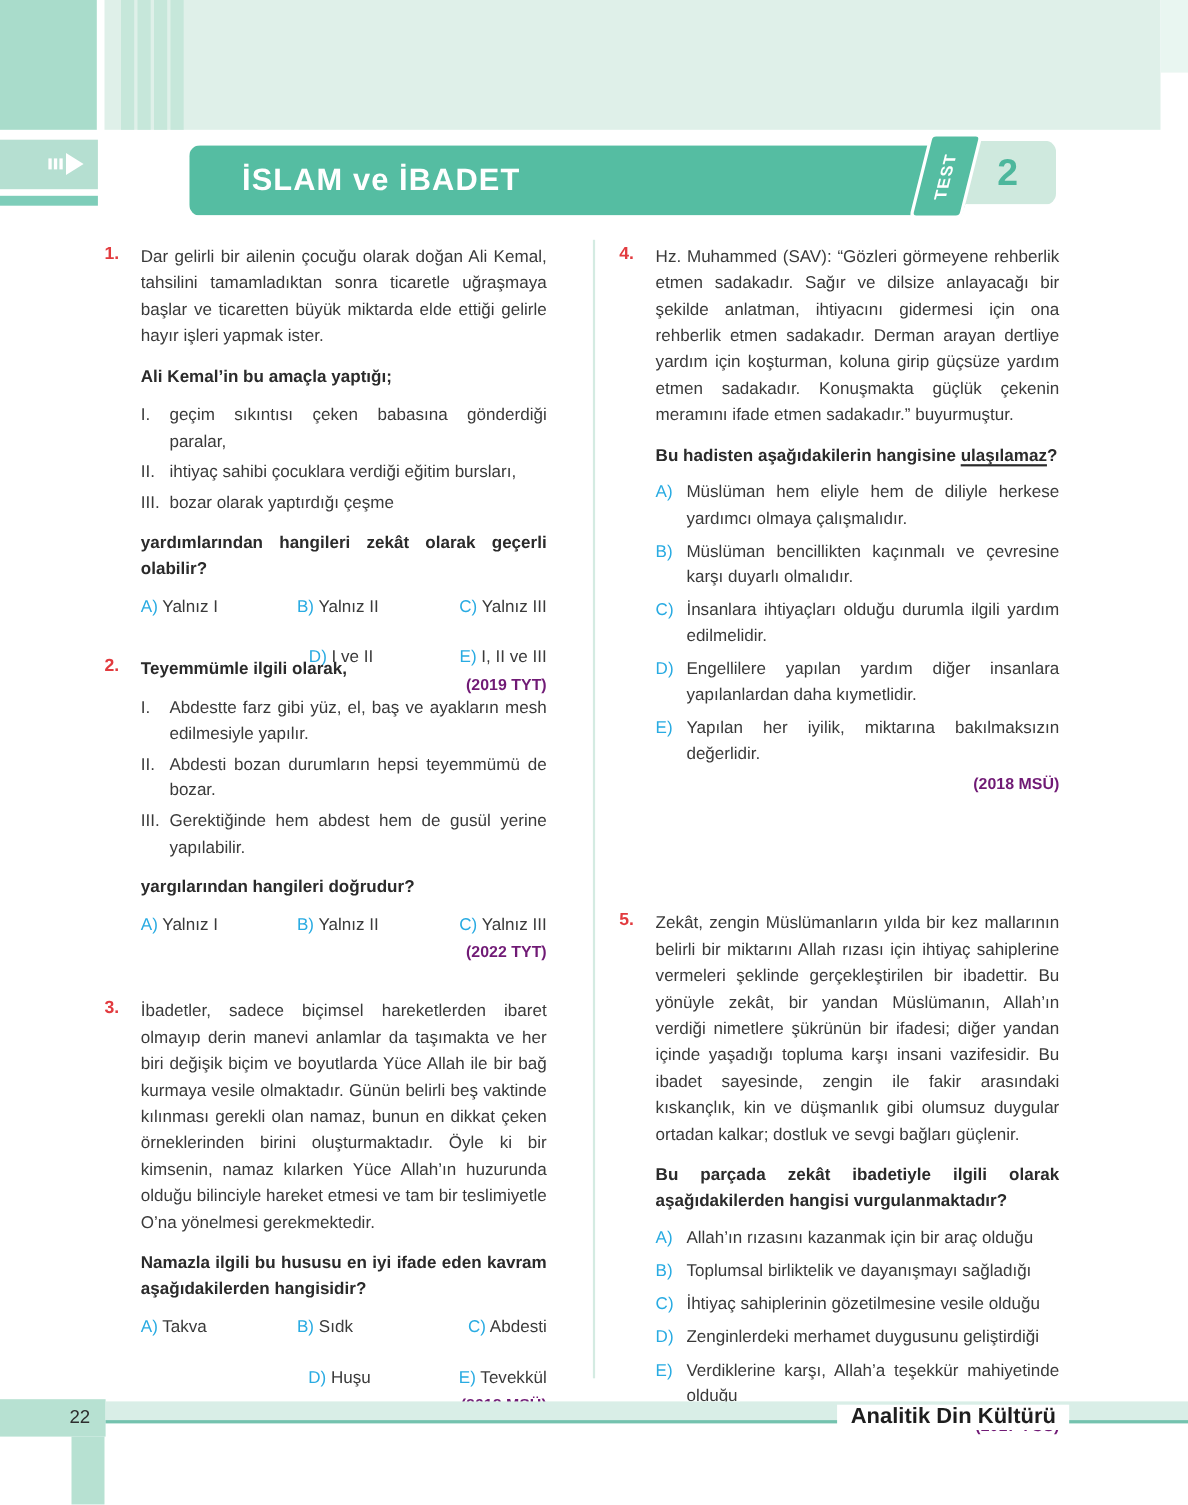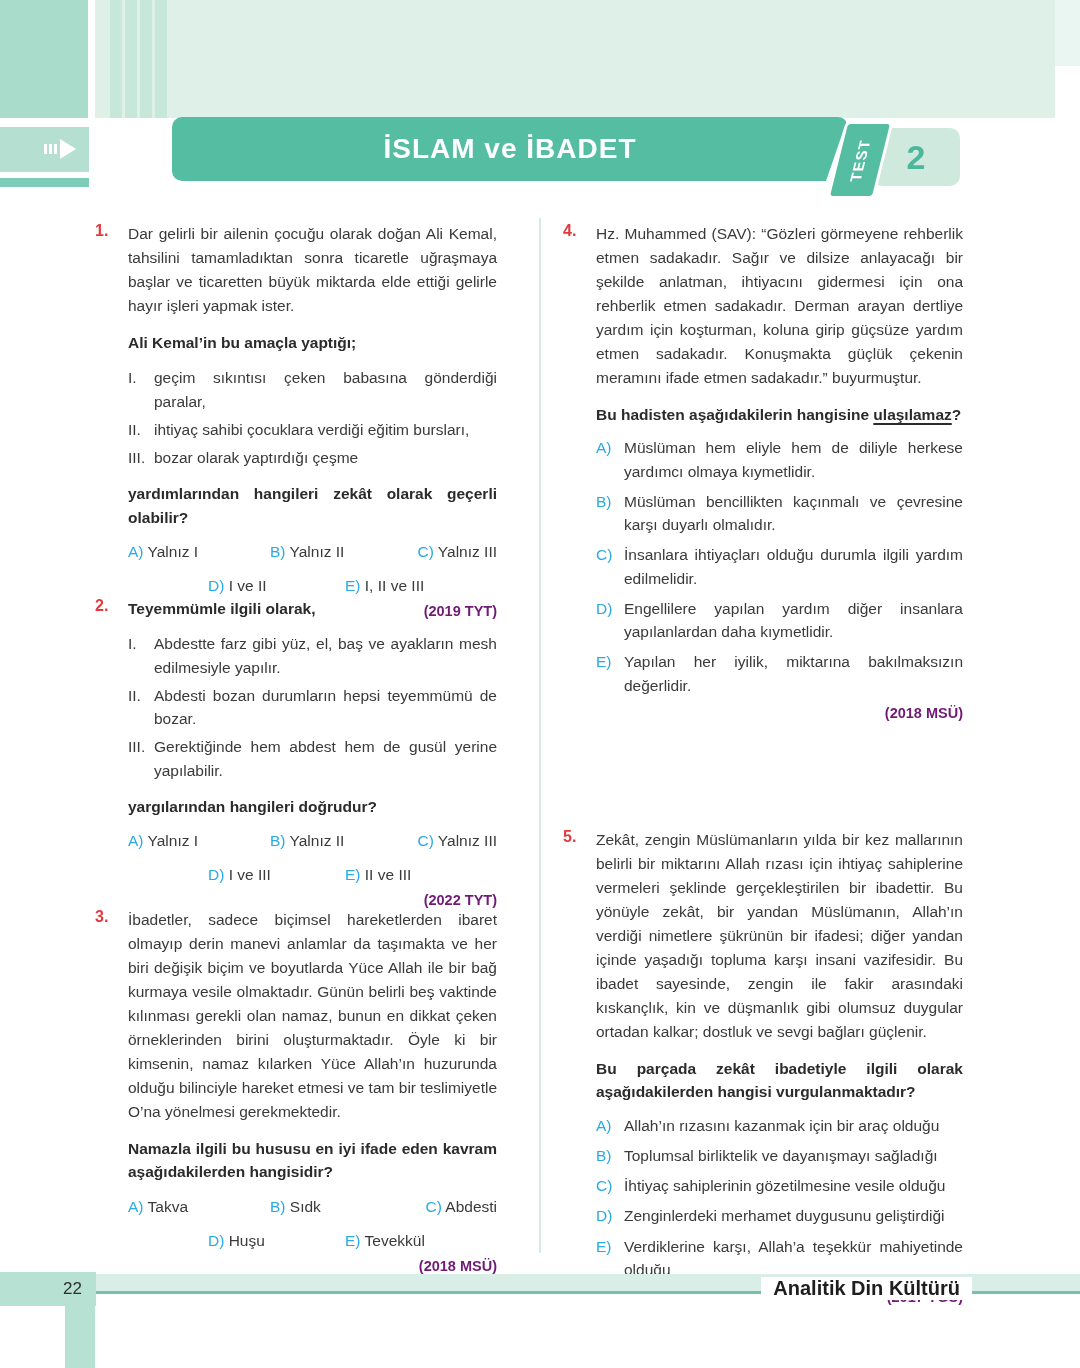--- a/index.html
+++ b/index.html
@@ -12,24 +12,24 @@
   .band-main   { position:absolute; left:95px; top:0; width:960px; height:118px; background:#dff0e9; }
   .band-corner { position:absolute; left:1055px; top:0; width:25px; height:66px; background:#e9f6f1; }
   .stripe      { position:absolute; top:0; width:12px; height:118px; background:#c6e7da; }
   .s1{left:110px;} .s2{left:125px;} .s3{left:140px;} .s4{left:155px;}
   .arrow-bar { position:absolute; left:0; top:127px; width:89px; height:45px; background:#b5dfd1; }
   .arrow-ico { position:absolute; left:44px; top:12px; display:flex; align-items:center; }
   .arrow-ico i { display:block; width:3px; height:10px; background:#fff; margin-right:2px; }
   .arrow-ico .tri { width:0; height:0; border-top:10px solid transparent; border-bottom:10px solid transparent; border-left:16px solid #fff; margin-left:1px; }
   .thin-bar  { position:absolute; left:0; top:178px; width:89px; height:9px; background:#7ecdb9; }
   .banner {
-    position:absolute; left:172px; top:117px; width:676px; height:64px;
+    position:absolute; left:172px; top:132px; width:676px; height:64px;
     background:#55bda2; border-radius:10px;
     clip-path: polygon(0 0, 100% 0, calc(100% - 22px) 100%, 0 100%);
-    display:flex; align-items:center; justify-content:center;
+    display:flex; align-items:center; padding-left:48px;
   }
   .banner span { color:#fff; font-weight:bold; font-size:28px; letter-spacing:1px; }
   .test-num-box {
     position:absolute; left:872px; top:128px; width:88px; height:58px;
     background:#cfe9de; border-radius:10px;
     clip-path: polygon(18px 0, 100% 0, 100% 100%, 0 100%);
     display:flex; align-items:center; justify-content:center; z-index:1;
   }
   .test-num-box span { color:#4db79c; font-size:34px; font-weight:bold; }
   .test-ribbon {
@@ -43,26 +43,26 @@
   .col { position:absolute; top:222px; }
   .col-left  { left:95px;  width:402px; }
   .col-right { left:563px; width:400px; }
   .q { position:absolute; left:0; width:100%; }
   .qnum { position:absolute; left:0; top:0; color:#e23b3f; font-weight:bold; font-size:16px; }
   .qbody { margin-left:33px; }
   .para { margin:0; text-align:justify; font-size:15.5px; line-height:1.55; }
   .prompt { margin:13px 0 0 0; font-weight:bold; color:#2b2b2b; font-size:15.5px; line-height:1.5; text-align:justify; }
   .roman { display:grid; grid-template-columns:26px 1fr; row-gap:5px; margin-top:12px; font-size:15.5px; line-height:1.5; }
   .roman .rtext { text-align:justify; }
-  .optrow { display:flex; margin-top:14px; font-size:15.5px; }
+  .optrow { display:flex; margin-top:14px; font-size:15.5px;justify-content:flex-end; }
   .optrow .opt { white-space:nowrap; }
   .optrow.r1 .opt:nth-child(1) { width:142px; }
   .optrow.r1 .opt:nth-child(2) { width:146px; }
   .optrow.r1 .opt:nth-child(3) { margin-left:auto; }
-  .optrow.r2 { padding-left:80px; margin-top:16px; }
+  .optrow.r2 { padding-left:80px; margin-top:28px; }
   .optrow.r2 .opt:nth-child(1) { width:137px; }
   .L { color:#29abe2; }
   .optlist { margin-top:10px; }
   .optitem { display:grid; grid-template-columns:28px 1fr; margin-bottom:7px; font-size:15.5px; line-height:1.5; }
   .optitem .T { text-align:justify; }
   .tag { margin:8px 0 0 0; text-align:right; color:#701a75; font-weight:bold; font-size:14.5px; }
   .u { text-decoration:underline; text-underline-offset:3px; text-decoration-thickness:2px; }
   
   .footer-pagebox { position:absolute; left:0; top:1272px; width:96px; height:34px; background:#b7e1d2;
     display:flex; align-items:center; justify-content:flex-end; padding-right:14px; box-sizing:border-box;
@@ -148,24 +148,20 @@
             <span class="rtext">Abdesti bozan durumların hepsi teyemmümü de bozar.</span>
           <span>III.</span>
             <span class="rtext">Gerektiğinde hem abdest hem de gusül yerine yapılabilir.</span>
         </div>
         <p class="prompt">yargılarından hangileri doğrudur?</p>
         <div class="optrow r1">
           <span class="opt"><span class="L">A)</span> <span>Yalnız I</span></span>
           <span class="opt"><span class="L">B)</span> <span>Yalnız II</span></span>
           <span class="opt"><span class="L">C)</span> <span>Yalnız III</span></span>
         </div>
-        <div class="optrow r2">
-          <span class="opt"><span class="L">D)</span> <span>I ve III</span></span>
-          <span class="opt"><span class="L">E)</span> <span>II ve III</span></span>
-        </div>
         <p class="tag">(2022 TYT)</p>
       </div>
     </section>
 
     <section class="q" style="top:686px">
       <span class="qnum">3.</span>
       <div class="qbody">
         <p class="para">İbadetler, sadece biçimsel hareketlerden ibaret olmayıp derin manevi anlamlar da taşımakta ve her biri değişik biçim ve boyutlarda Yüce Allah ile bir bağ kurmaya vesile olmaktadır. Günün belirli beş vaktinde kılınması gerekli olan namaz, bunun en dikkat çeken örneklerinden birini oluşturmaktadır. Öyle ki bir kimsenin, namaz kılarken Yüce Allah’ın huzurunda olduğu bilinciyle hareket etmesi ve tam bir teslimiyetle O’na yönelmesi gerekmektedir.</p>
         <p class="prompt">Namazla ilgili bu hususu en iyi ifade eden kavram aşağıdakilerden hangisidir?</p>
         <div class="optrow r1">
@@ -185,21 +181,21 @@
   <div class="col col-right">
 
     <section class="q" style="top:0">
       <span class="qnum">4.</span>
       <div class="qbody">
         <p class="para">Hz. Muhammed (SAV): “Gözleri görmeyene rehberlik etmen sadakadır. Sağır ve dilsize anlayacağı bir şekilde anlatman, ihtiyacını gidermesi için ona rehberlik etmen sadakadır. Derman arayan dertliye yardım için koşturman, koluna girip güçsüze yardım etmen sadakadır. Konuşmakta güçlük çekenin meramını ifade etmen sadakadır.” buyurmuştur.</p>
         <p class="prompt"><span>Bu hadisten aşağıdakilerin hangisine </span><span class="u">ulaşılamaz</span><span>?</span></p>
         <div class="optlist">
           <div class="optitem">
               <span class="L">A)</span>
-              <span class="T">Müslüman hem eliyle hem de diliyle herkese yardımcı olmaya kıymetlidir.</span>
+              <span class="T">Müslüman hem eliyle hem de diliyle herkese yardımcı olmaya çalışmalıdır.</span>
             </div>
           <div class="optitem">
               <span class="L">B)</span>
               <span class="T">Müslüman bencillikten kaçınmalı ve çevresine karşı duyarlı olmalıdır.</span>
             </div>
           <div class="optitem">
               <span class="L">C)</span>
               <span class="T">İnsanlara ihtiyaçları olduğu durumla ilgili yardım edilmelidir.</span>
             </div>
           <div class="optitem">

